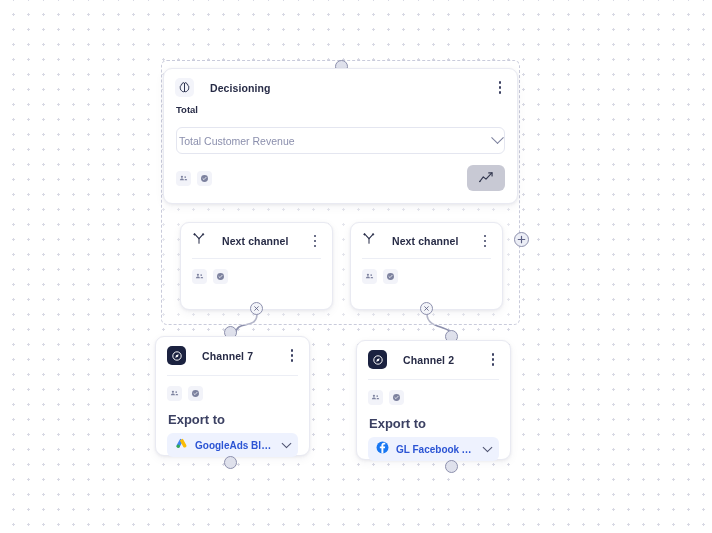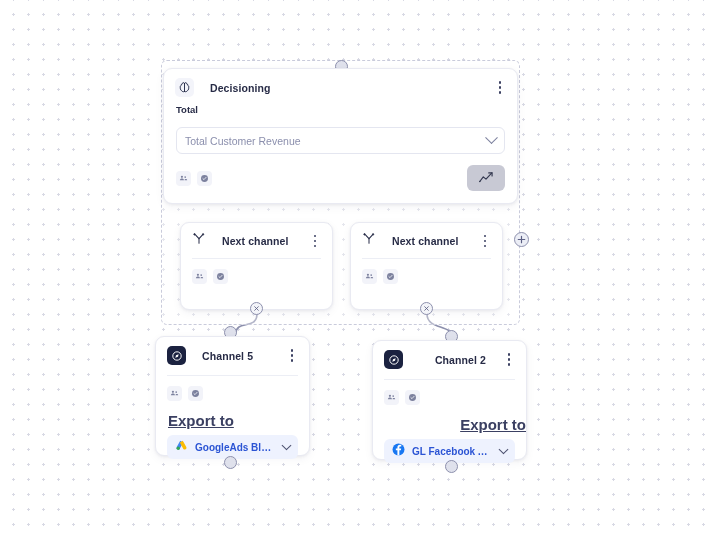--- a/index.html
+++ b/index.html
@@ -77,21 +77,21 @@
     font-size: 9.5px; font-weight: bold; color: #272b46;
     padding: 0 0 0 12px; margin-top: -1px;
   }
   .select-field {
     margin: 12px 12px 0 12px;
     height: 27px;
     border: 1px solid #e4e6f0;
     border-radius: 6px;
     background: #ffffff;
     display: flex; align-items: center;
-    padding: 0 8px;
+    padding: 0 2px;
     cursor: pointer;
   }
   .select-value { flex: 1; font-size: 10.5px; color: #8b8fad; }
   .chev {
     width: 9px; height: 9px;
     border-right: 1.6px solid #7c819e;
     border-bottom: 1.6px solid #7c819e;
     transform: rotate(45deg) translate(-2px,-2px);
   }
 
@@ -118,26 +118,25 @@
   
   .next-card { width: 153px; height: 88px; }
   #next-1 { left: 180px; top: 222px; }
   #next-2 { left: 350px; top: 222px; }
   .divider { height: 1px; background: #eceef5; margin: 0 11px; }
   .next-badges { display: flex; gap: 6px; padding: 10px 11px 0 11px; }
 
   
   .chan-card { width: 155px; height: 120px; }
   #channel-1 { left: 155px; top: 336px; }
-  #channel-2 { left: 372px; top: 340px; text-align: right; }
+  #channel-2 { left: 356px; top: 340px; }
   .chan-divider { height: 1px; background: #eceef5; margin: 2px 11px 0 11px; }
   .export-label {
-    font-size: 15px; font-weight: bold; color: #3b4062;
+    font-size: 13px; font-weight: bold; color: #3b4062;
     padding: 11px 0 0 12px;
-    text-decoration: underline;
   }
   .export-pill {
     margin: 6px 11px 0 11px;
     height: 24px;
     background: #eef2fe;
     border-radius: 6px;
     display: flex; align-items: center;
     padding: 0 8px; gap: 7px;
     cursor: pointer;
   }
@@ -339,21 +338,21 @@
   <div class="handle" style="left:445px; top:330px;"></div>
 
   <div class="card chan-card" id="channel-1">
     <div class="card-head">
       <span class="icon-tile dark">
         <svg width="12" height="12" viewBox="0 0 20 20" fill="none">
           <circle cx="10" cy="10" r="7" stroke="#ffffff" stroke-width="1.6"></circle>
           <path d="M12.8 7.2 L8.4 8.6 L7.2 12.8 L11.6 11.4 Z" fill="#ffffff"></path>
         </svg>
       </span>
-      <span class="card-title">Channel 5</span>
+      <span class="card-title">Channel 7</span>
       <span class="kebab">
         <i></i>
           <i></i>
           <i></i>
       </span>
     </div>
     <div class="chan-divider"></div>
     <div class="next-badges">
       <span class="badge">
         <svg width="9" height="9" viewBox="0 0 16 16" fill="#7c819e">

